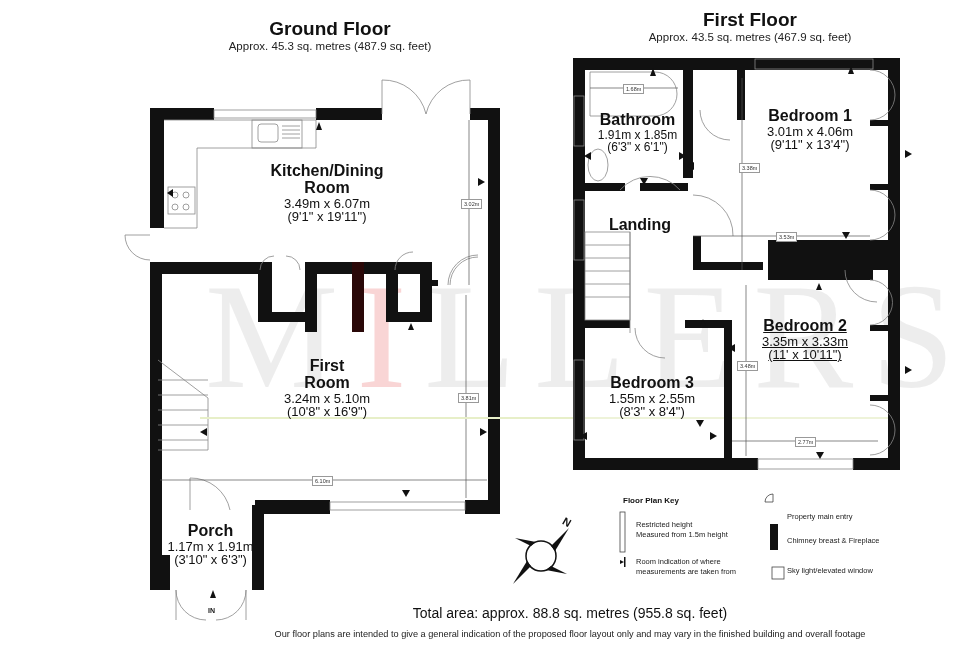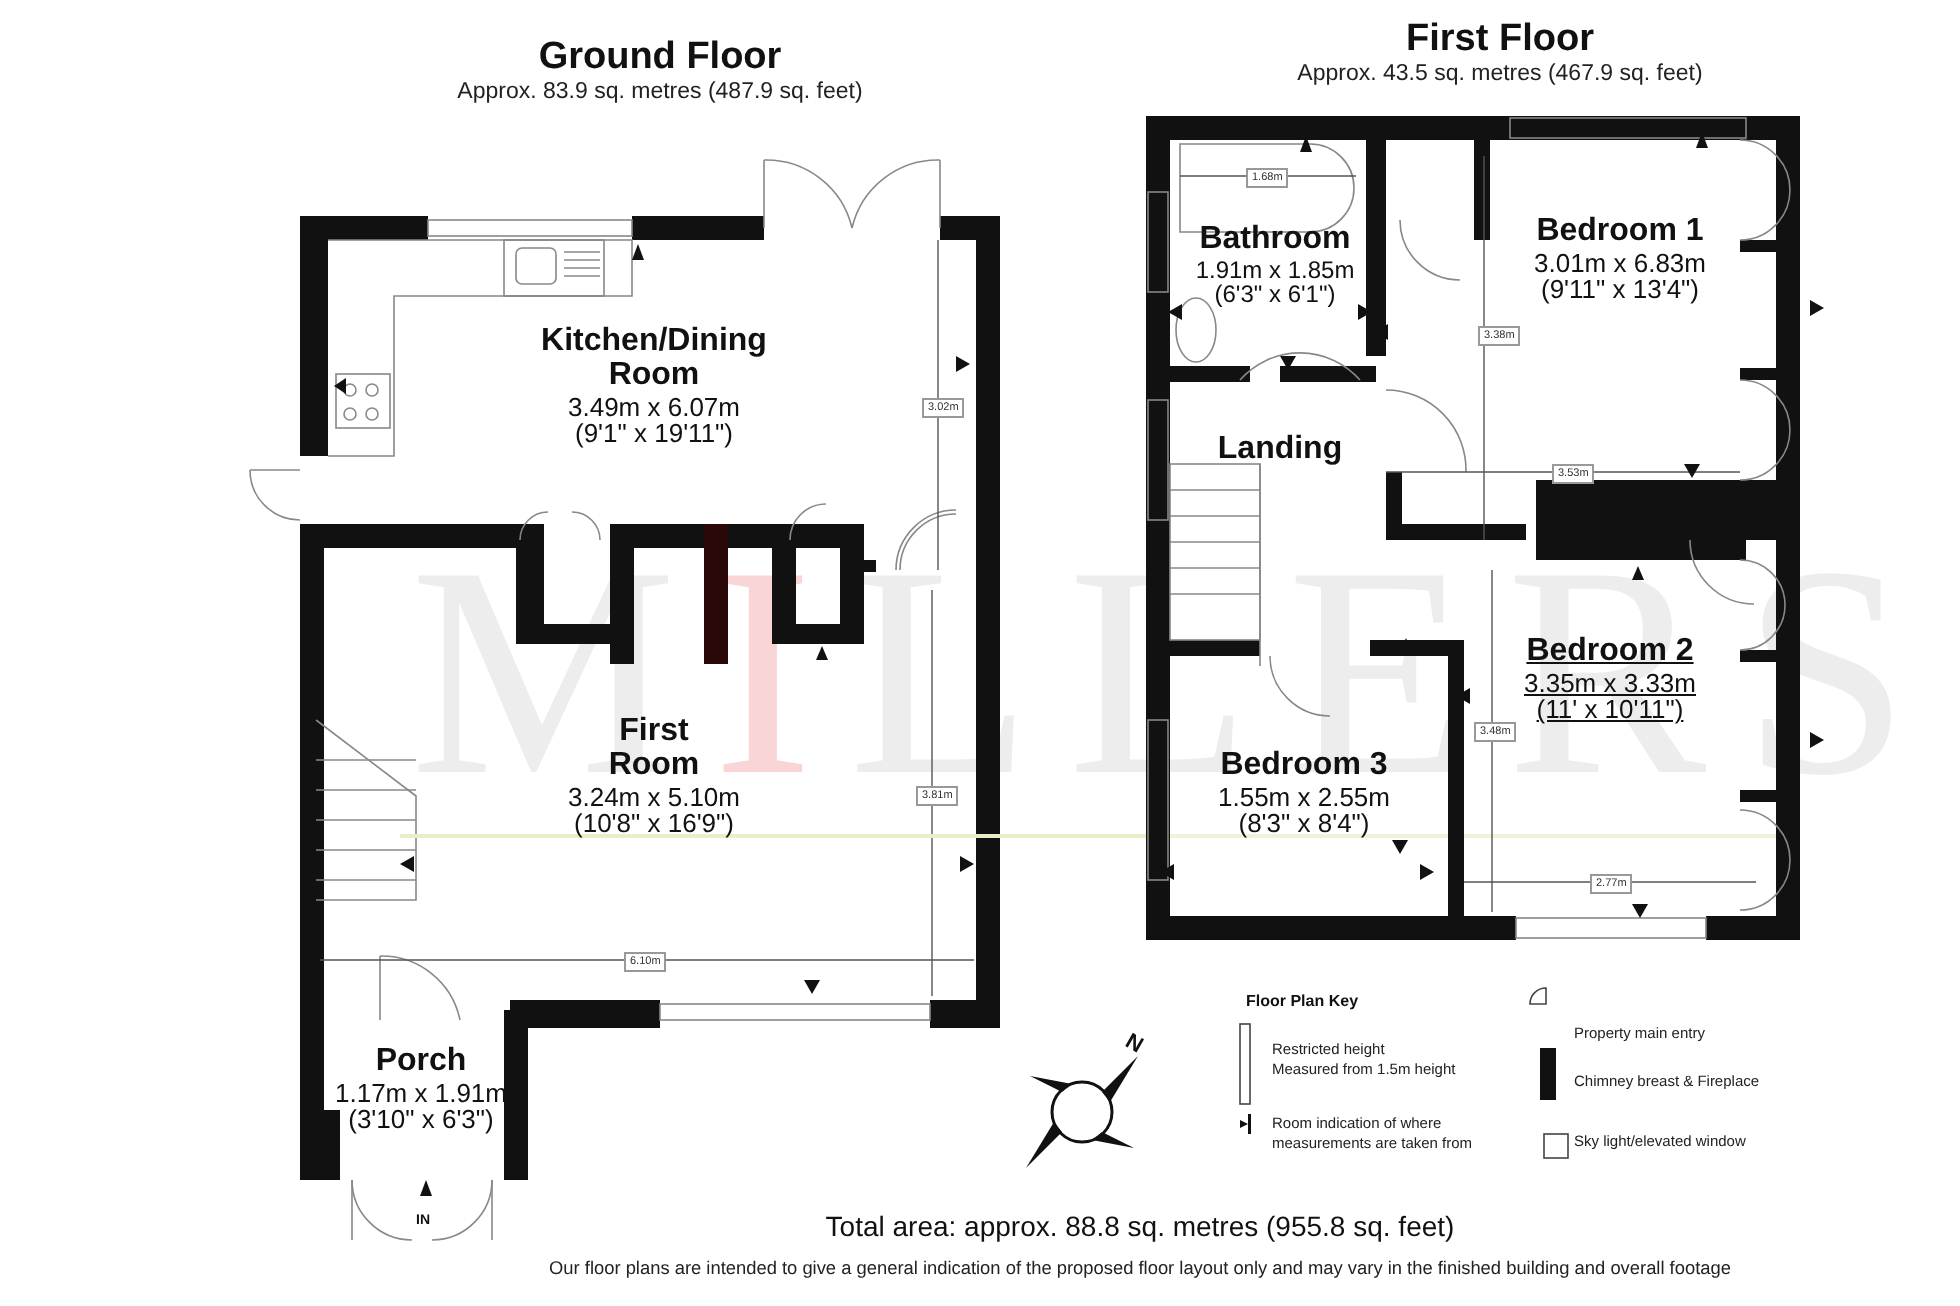--- a/index.html
+++ b/index.html
@@ -236,21 +236,21 @@
     <path d="M765,502 A8,8 0 0 1 773,494 L773,502 Z"></path>
   </g>
   <g fill="#111">
     <rect x="770" y="524" width="8" height="26"></rect>
     <polygon points="620,560 620,564 624,562"></polygon>
     <rect x="624" y="557" width="1.5" height="10"></rect>
   </g>
 </svg>
 
 <div class="abs floor-title" style="left:210px;top:18px;width:240px;">Ground Floor</div>
-<div class="abs floor-sub" style="left:180px;top:40px;width:300px;">Approx. 83.9 sq. metres (487.9 sq. feet)</div>
+<div class="abs floor-sub" style="left:180px;top:40px;width:300px;">Approx. 45.3 sq. metres (487.9 sq. feet)</div>
 <div class="abs floor-title" style="left:630px;top:9px;width:240px;">First Floor</div>
 <div class="abs floor-sub" style="left:600px;top:31px;width:300px;">Approx. 43.5 sq. metres (467.9 sq. feet)</div>
 
 <div class="room" style="left:237px;top:163px;width:180px;">
   <span class="rn">Kitchen/Dining</span>
   <span class="rn">Room</span>
   <span class="rm">3.49m x 6.07m</span>
   <span class="rf">(9'1" x 19'11")</span>
 </div>
 <div class="room" style="left:247px;top:358px;width:160px;">
@@ -270,21 +270,21 @@
 <div class="dimtag" style="left:458px;top:393px;">3.81m</div>
 <div class="dimtag" style="left:312px;top:476px;">6.10m</div>
 
 <div class="room" style="left:590px;top:112px;width:95px;">
   <span class="rn">Bathroom</span>
   <span class="rm" style="font-size:12px;">1.91m x 1.85m</span>
   <span class="rf" style="font-size:12px;">(6'3" x 6'1")</span>
 </div>
 <div class="room" style="left:755px;top:108px;width:110px;">
   <span class="rn">Bedroom 1</span>
-  <span class="rm">3.01m x 6.83m</span>
+  <span class="rm">3.01m x 4.06m</span>
   <span class="rf">(9'11" x 13'4")</span>
 </div>
 <div class="room" style="left:600px;top:217px;width:80px;">
   <span class="rn">Landing</span>
 </div>
 <div class="room" style="left:750px;top:318px;width:110px;text-decoration:underline;">
   <span class="rn">Bedroom 2</span>
   <span class="rm">3.35m x 3.33m</span>
   <span class="rf">(11' x 10'11")</span>
 </div>

